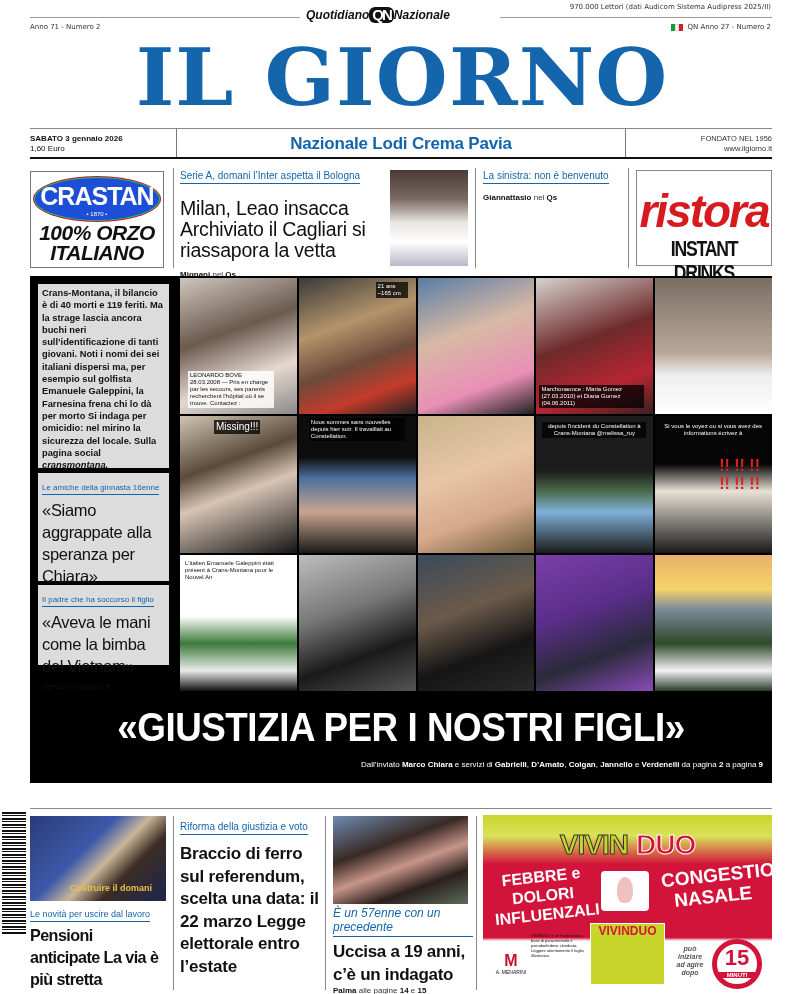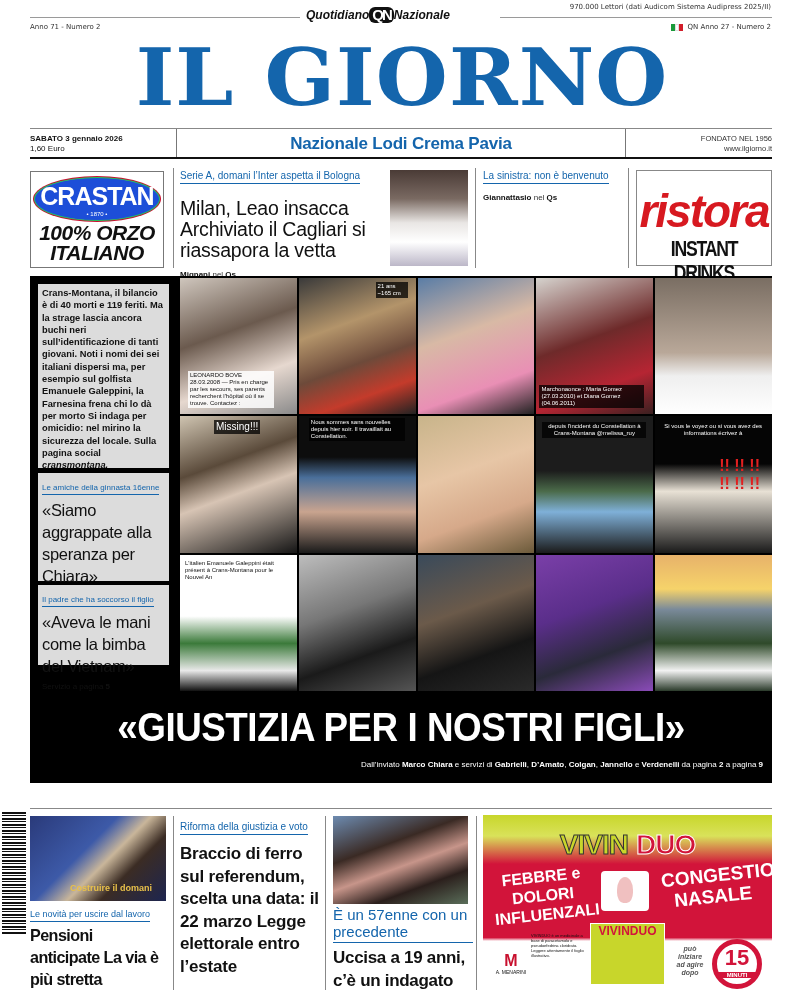--- a/index.html
+++ b/index.html
@@ -67,21 +67,21 @@
   
   .barcode { position:absolute; top:812px; left:2px; width:24px; height:122px; background: repeating-linear-gradient(180deg,#111 0 2px,#fff 2px 3px,#111 3px 4px,#fff 4px 6px); }
   .pens-photo { position:absolute; top:816px; left:30px; width:136px; height:85px; background: linear-gradient(135deg,#2a3a7a 0%,#3d5aa8 40%,#c9b69a 55%,#3b2c24 70%,#1d2550 100%); }
   .pens { position:absolute; top:903px; left:30px; width:140px; }
   .pens .kicker { font-size:9px; }
   .pens .head { font-weight:900; font-size:17px; line-height:22px; margin-top:3px; letter-spacing:-0.6px; transform:scaleX(0.95); transform-origin:left; }
   .ref { position:absolute; top:816px; left:180px; width:140px; }
   .ref .head { font-weight:900; font-size:17px; line-height:22.5px; margin-top:8px; letter-spacing:-0.2px; }
   .uccisa-photo { position:absolute; top:816px; left:333px; width:135px; height:88px; background: linear-gradient(160deg,#6d8bb0 0%,#3a2a24 35%,#c7958a 55%,#2b1f1c 75%,#5a6e5a 100%); }
   .uccisa { position:absolute; top:906px; left:333px; width:140px; }
-  .uccisa .kicker { font-size:15px; }
+  .uccisa .kicker { font-size:12px;font-style:italic; }
   .uccisa .head { font-weight:900; font-size:17px; line-height:23px; margin-top:3px; letter-spacing:-0.3px; }
 
   .vivin { position:absolute; top:815px; left:483px; width:289px; height:175px; background: linear-gradient(180deg,#c8d62b 0%,#d9e25a 12%,#d2143a 28%,#d2143a 70%,#fff 72%); overflow:hidden; }
   .vivin .logo { position:absolute; top:14px; left:0; width:100%; text-align:center; font-weight:900; font-size:28px; letter-spacing:-1px; }
   .vivin .logo .a { color:#c8d62b; -webkit-text-stroke: 1px #333; }
   .vivin .logo .b { color:#d2143a;margin-left:8px; -webkit-text-stroke: 1px #fff; }
   .vivin .l1 { position:absolute; left:10px; top:52px; color:#fff; font-weight:900; font-size:16px; line-height:19px; transform: rotate(-6deg); text-align:center; width:100px; }
   .vivin .r1 { position:absolute; right:10px; top:50px; color:#fff; font-weight:900; font-size:19px; line-height:21px; transform: rotate(-6deg); text-align:center; width:100px; }
   .vivin .pack { position:absolute; left:107px; top:108px; width:75px; height:62px; background:#c8d62b; border:1px solid #fff; color:#d2143a; font-weight:900; font-size:12px; text-align:center; }
   .vivin .head-icon { position:absolute; left:118px; top:56px; width:48px; height:40px; background:#fff; border-radius:4px; }

